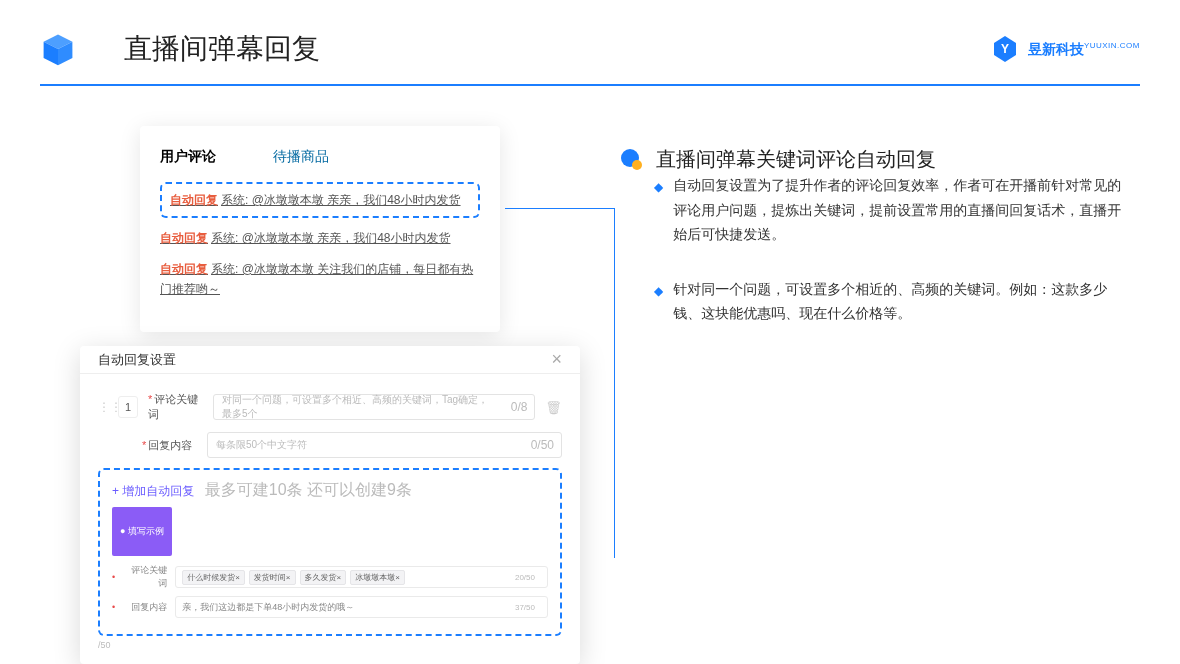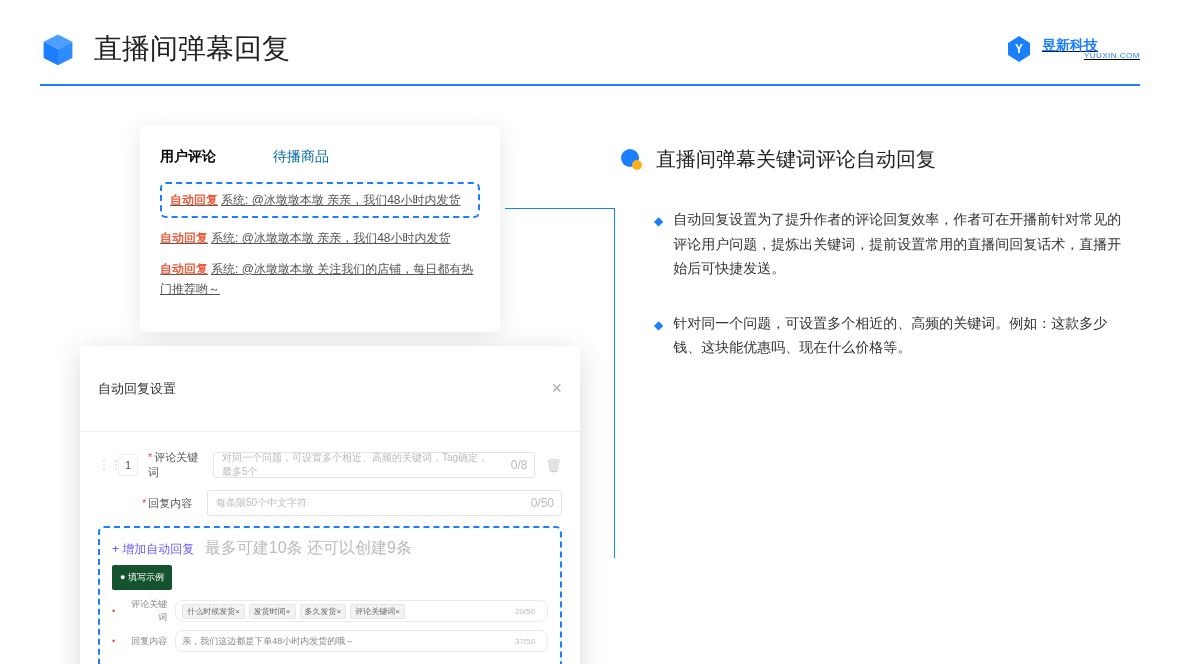--- a/index.html
+++ b/index.html
@@ -2,73 +2,73 @@
 <html><head>
 <meta charset="utf-8">
 <style>
 * { box-sizing: border-box; margin: 0; padding: 0; }
 body { width: 1180px; height: 664px; background: #fff; font-family: "Microsoft YaHei", Arial, sans-serif; position: relative; overflow: hidden; }
 
 
 .header { padding: 30px 40px 0 40px; display: flex; align-items: center; justify-content: space-between; }
 .header-left { display: flex; align-items: center; gap: 18px; }
 .cube-icon { width: 36px; height: 36px; }
-.page-title { font-size: 28px; color: #222; font-weight: 400; }
+.page-title { font-size: 28px; color: #222; font-weight: 400; margin-left: 30px; }
 .logo-right { display: flex; align-items: center; gap: 8px; }
 .logo-mark { width: 30px; height: 30px; }
-.logo-text { display: flex; flex-direction: column; line-height: 1; text-decoration: underline; }
+.logo-text { display: flex; flex-direction: row; line-height: 1; }
 .logo-text .cn { font-size: 14px; color: #1b7eff; font-weight: 600; }
-.logo-text .en { font-size: 8px; color: #1b7eff; letter-spacing: 0.5px; margin-left: 42px; }
+.logo-text .en { font-size: 8px; color: #1b7eff; letter-spacing: 0.5px; }
 .divider-line { height: 2px; background: #1b7eff; margin: 16px 40px 0 40px; }
 
 
 .main { display: flex; padding: 40px 50px 0 120px; gap: 60px; }
 .left-col { width: 440px; position: relative; flex-shrink: 0; }
 .right-col { flex: 1; padding-top: 20px; }
 
 
 .comments-panel { width: 360px; background: #fff; box-shadow: 0 4px 22px rgba(0,0,0,0.1); border-radius: 4px; padding: 22px 20px; position: relative; margin-left: 20px; }
 .tabs { display: flex; gap: 26px; font-size: 14px; margin-bottom: 16px; }
 .tab.active { color: #000; font-weight: 600; }
 .tab.inactive { color: #0369a1; margin-left: 31px; }
 .comment-row { font-size: 12px; line-height: 1.7; margin-bottom: 10px; color: #555; text-decoration: underline; }
 .comment-row .tag { color: #e85d3e; font-weight: 600; margin-right: 3px; }
 .highlight-box { border: 2px dashed #1b7eff; border-radius: 6px; padding: 6px 8px; margin-bottom: 10px; position: relative; }
 .highlight-box .comment-row { margin-bottom: 0; }
 
 
 .settings-panel { width: 500px; background: #fff; box-shadow: 0 6px 28px rgba(0,0,0,0.15); border-radius: 4px; position: absolute; top: 220px; left: -40px; z-index: 5; }
-.settings-header { padding: 32px 18px; border-bottom: 1px solid #eee; display: flex; justify-content: space-between; align-items: center; font-size: 13px; color: #333; }
+.settings-header { padding: 3px 18px; border-bottom: 1px solid #eee; display: flex; justify-content: space-between; align-items: center; font-size: 13px; color: #333; }
 .close-x { color: #aaa; font-size: 18px; cursor: pointer; }
 .settings-body { padding: 18px 18px 14px 18px; }
 .form-row { display: flex; align-items: center; gap: 10px; margin-bottom: 10px; font-size: 11px; }
 .drag-handle { color: #ccc; font-size: 12px; width: 10px; }
 .row-num { border: 1px solid #eee; border-radius: 3px; width: 20px; height: 22px; display: flex; align-items: center; justify-content: center; font-size: 11px; color: #555; }
 .req { color: #e84a4a; margin-right: 2px; }
 .label { color: #555; width: 55px; }
 .field-wrap { flex: 1; position: relative; }
 .field { border: 1px solid #e3e3e3; border-radius: 3px; height: 26px; width: 100%; padding: 0 40px 0 8px; font-size: 10px; color: #bbb; display: flex; align-items: center; }
 .counter { position: absolute; right: 8px; top: 50%; transform: translateY(-50%); font-size: 12px; color: #bbb; }
 .trash { color: #ccc; font-size: 13px; }
 
 .highlight-bottom { border: 2px dashed #1b7eff; border-radius: 6px; padding: 10px 12px; margin-top: 6px; }
 .add-link { color: #6a5cff; font-size: 12px; }
 .add-hint { color: #bbb; font-size: 16px; margin-left: 6px; }
-.example-badge { display: inline-block; background: #14532d; color: #fff; font-size: 9px; padding: 6px 8px; border-radius: 2px; margin: 6px 0 8px 0; }
+.example-badge { display: inline-block; background: #8b5cf6; color: #fff; font-size: 9px; padding: 18px 8px; border-radius: 2px; margin: 6px 0 8px 0; }
 .mini-row { display: flex; align-items: center; gap: 8px; margin-bottom: 6px; font-size: 9px; }
 .mini-label { color: #888; width: 44px; text-align: right; }
-.mini-field { flex: 1; border: 1px solid #eaeaea; border-radius: 8px; height: 22px; padding: 0 36px 0 6px; font-size: 9px; color: #888; display: flex; align-items: center; gap: 4px; position: relative; }
+.mini-field { flex: 1; border: 1px solid #eaeaea; border-radius: 3px; height: 22px; padding: 0 36px 0 6px; font-size: 9px; color: #888; display: flex; align-items: center; gap: 4px; position: relative; }
 .mini-tag { background: #f3f3f5; border: 1px solid #e5e5e8; border-radius: 2px; padding: 1px 4px; font-size: 8px; color: #666; }
 .mini-counter { position: absolute; right: 12px; font-size: 8px; color: #bbb; }
 
 
 .connector { position: absolute; border-top: 1.5px solid #1b7eff; border-right: 1.5px solid #1b7eff; }
 
 
-.section-head { display: flex; align-items: center; gap: 12px; margin-bottom: 34px; }
+.section-head { display: flex; align-items: center; gap: 12px; }
 .blob-icon { width: 24px; height: 24px; flex-shrink: 0; }
 .section-title { font-size: 20px; color: #222; }
 .bullet { display: flex; gap: 10px; font-size: 14px; color: #333; line-height: 1.75; margin-bottom: 30px; padding-left: 34px; }
 .bullet .dot { color: #1b7eff; font-size: 12px; flex-shrink:0; margin-top:4px; }
 </style>
 </head>
 <body>
 
 <div class="header">
   <div class="header-left">
@@ -148,35 +148,35 @@
           </div>
           <div class="example-badge">● 填写示例</div>
 
           <div class="mini-row">
             <span style="color:#e84a4a;">•</span>
             <span class="mini-label">评论关键词</span>
             <div class="mini-field">
               <span class="mini-tag">什么时候发货×</span>
               <span class="mini-tag">发货时间×</span>
               <span class="mini-tag">多久发货×</span>
-              <span class="mini-tag">评论关键词×</span>
+              <span class="mini-tag">冰墩墩本墩×</span>
               <span class="mini-counter">20/50</span>
             </div>
           </div>
 
           <div class="mini-row">
             <span style="color:#e84a4a;">•</span>
             <span class="mini-label">回复内容</span>
             <div class="mini-field">
               <span>亲，我们这边都是下单48小时内发货的哦～</span>
               <span class="mini-counter">37/50</span>
             </div>
           </div>
         </div>
-        <div style="text-align:right;font-size:9px;color:#bbb;padding:4px 6px 0 0;">/50</div>
+        <div style="font-size:9px;color:#bbb;padding:4px 6px 0 0;">/50</div>
       </div>
     </div>
 
   </div>
 
   <div class="right-col">
     <div class="section-head">
       <svg class="blob-icon" viewBox="0 0 24 24">
         <circle cx="10" cy="10" r="9" fill="#1b7eff"></circle>
         <circle cx="17" cy="17" r="5" fill="#ffb020"></circle>

